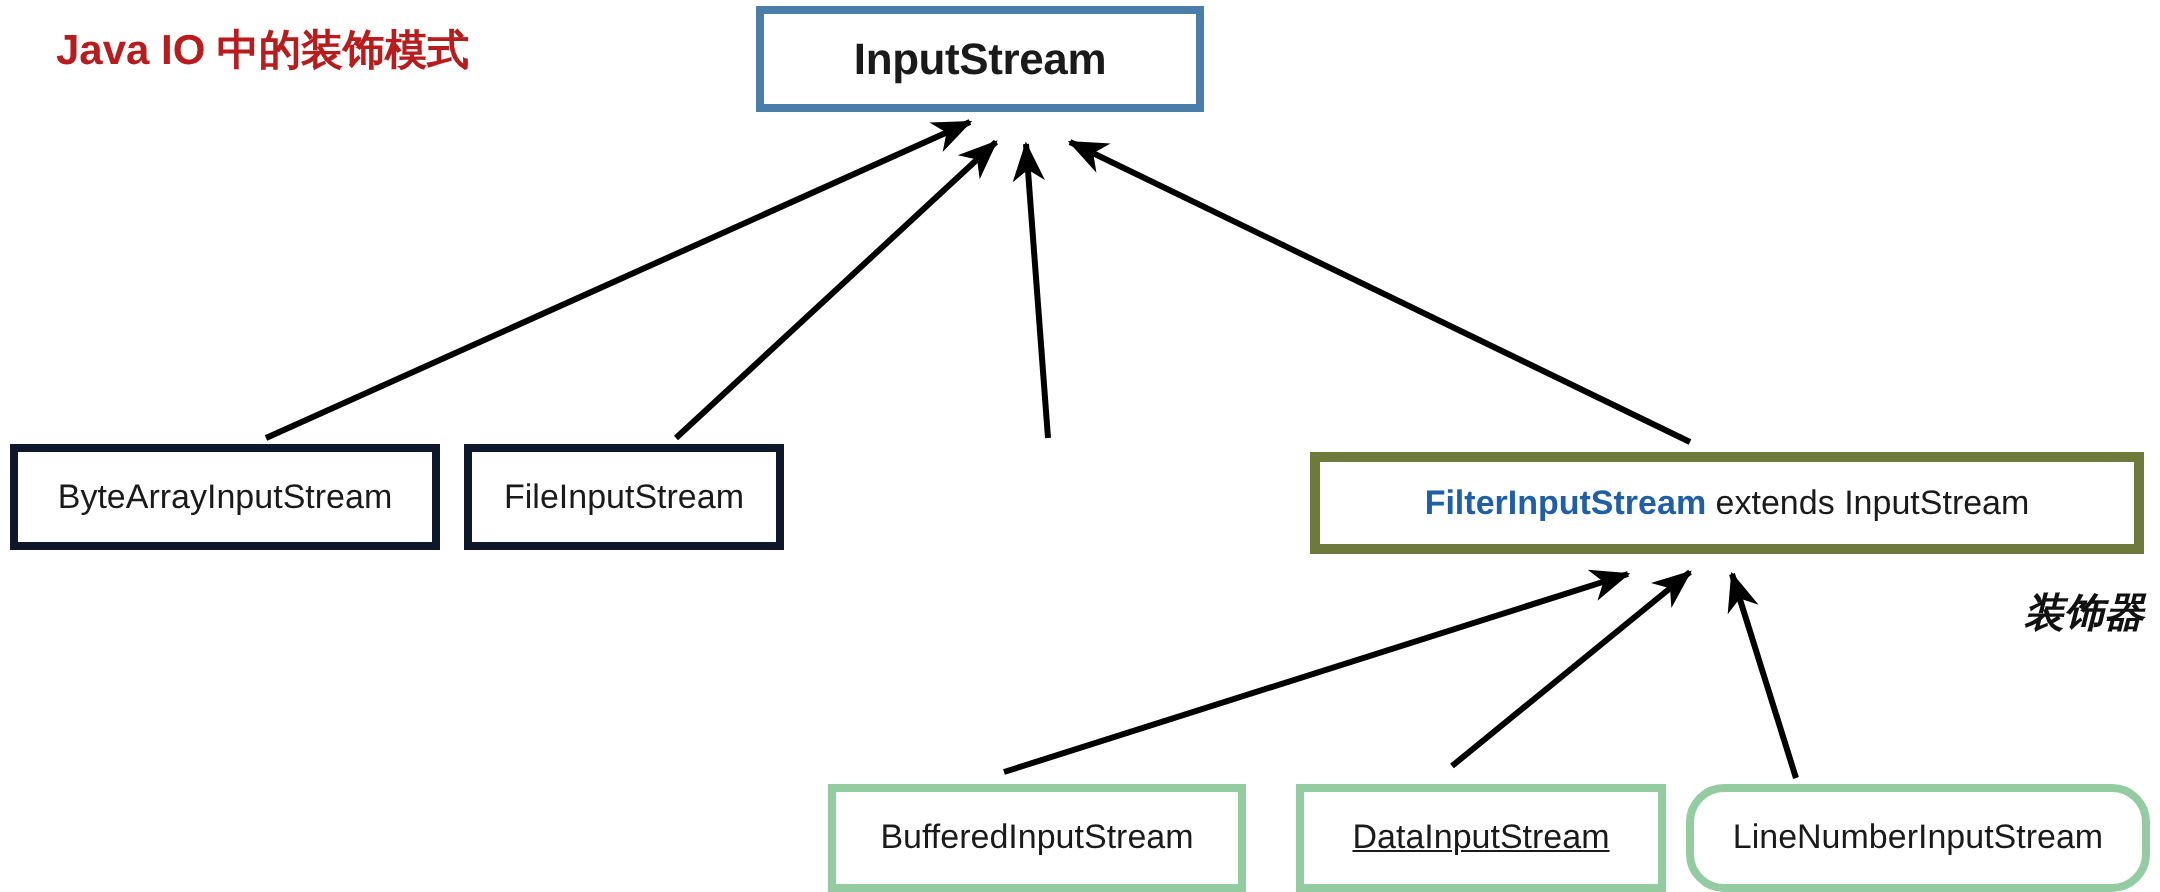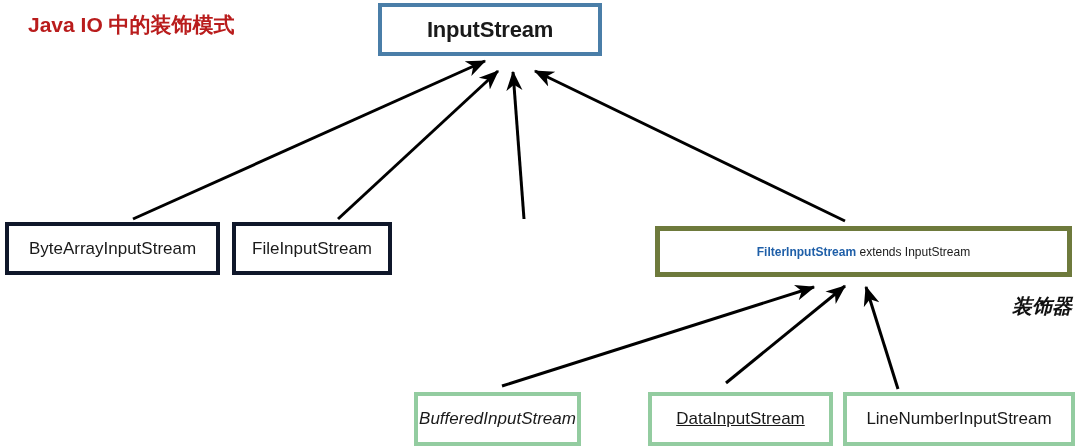--- a/index.html
+++ b/index.html
@@ -50,41 +50,41 @@
   .node--bytearray { left: 5px;   width: 215px; }
   .node--file      { left: 232px; width: 160px; }
   .node--piped     { left: 434px; width: 191px; }
   
   .node--decorator {
     left: 655px;
     top: 226px;
     width: 417px;
     height: 51px;
     border: 5px solid #6e7a3c;
-    font-size: 12px;
+    font-size: 17px;
   }
   .node--decorator .cls-name {
     color: #1f5fa8;
     font-weight: bold;
   }
   .node--decorator .cls-ext {
     color: #1a1a1a;
     font-weight: normal;
   }
   
   .node--leaf {
     top: 392px;
     height: 54px;
     border: 4px solid #93cca0;
     font-size: 17px;
     font-weight: normal;
   }
-  .node--buffered   { left: 414px; width: 167px; font-style: italic; }
+  .node--buffered   { left: 414px; width: 209px; }
   .node--data       { left: 648px; width: 185px; text-decoration: underline; }
-  .node--linenumber { left: 843px; width: 232px; }
+  .node--linenumber { left: 843px; width: 232px; border-radius: 19px; }
 
   
   #diagram-title {
     position: absolute;
     left: 28px;
     top: 11px;
     font-size: 21px;
     font-weight: bold;
     color: #b91c1c;
     white-space: nowrap;

